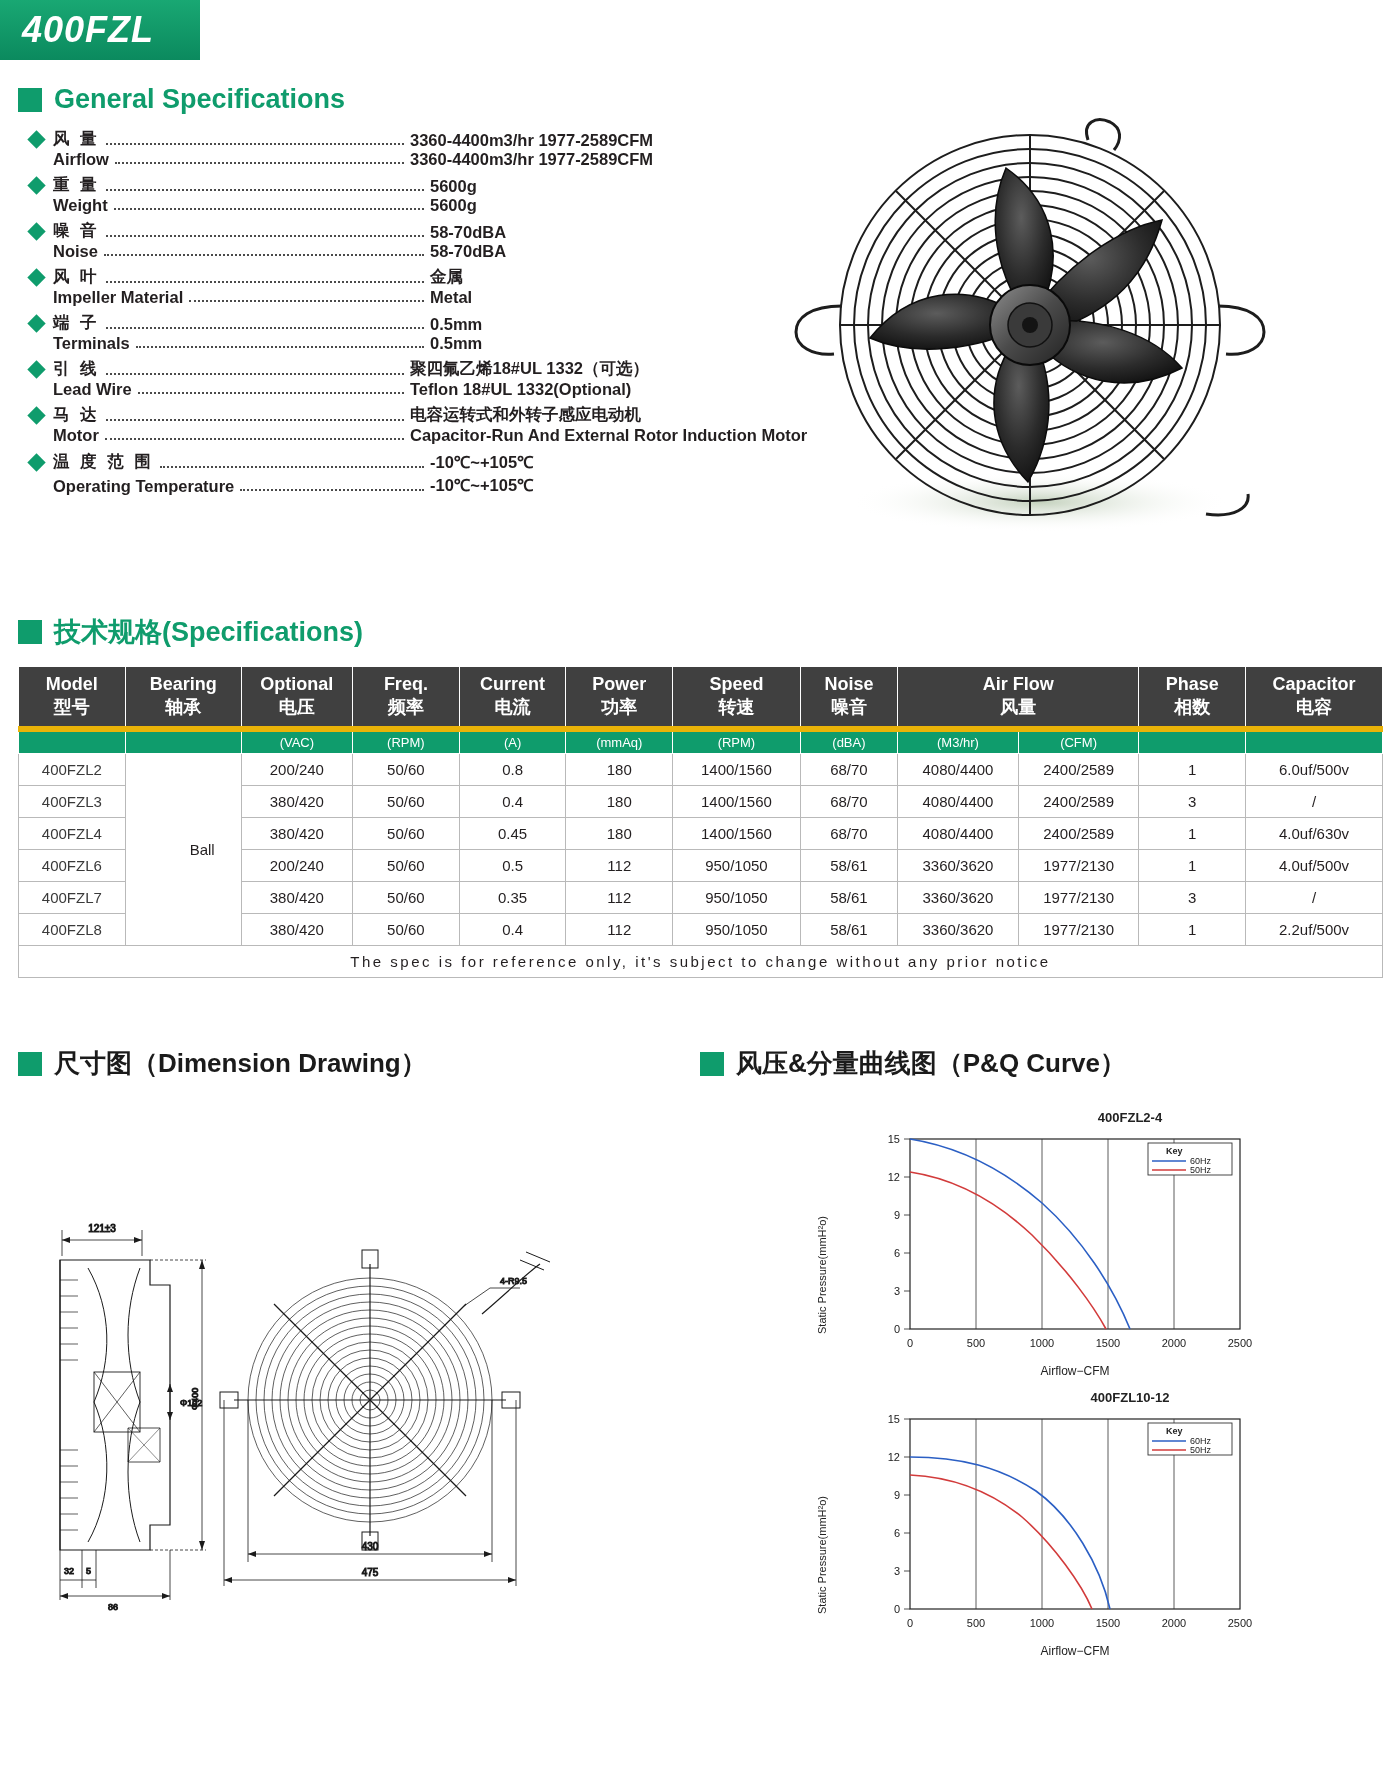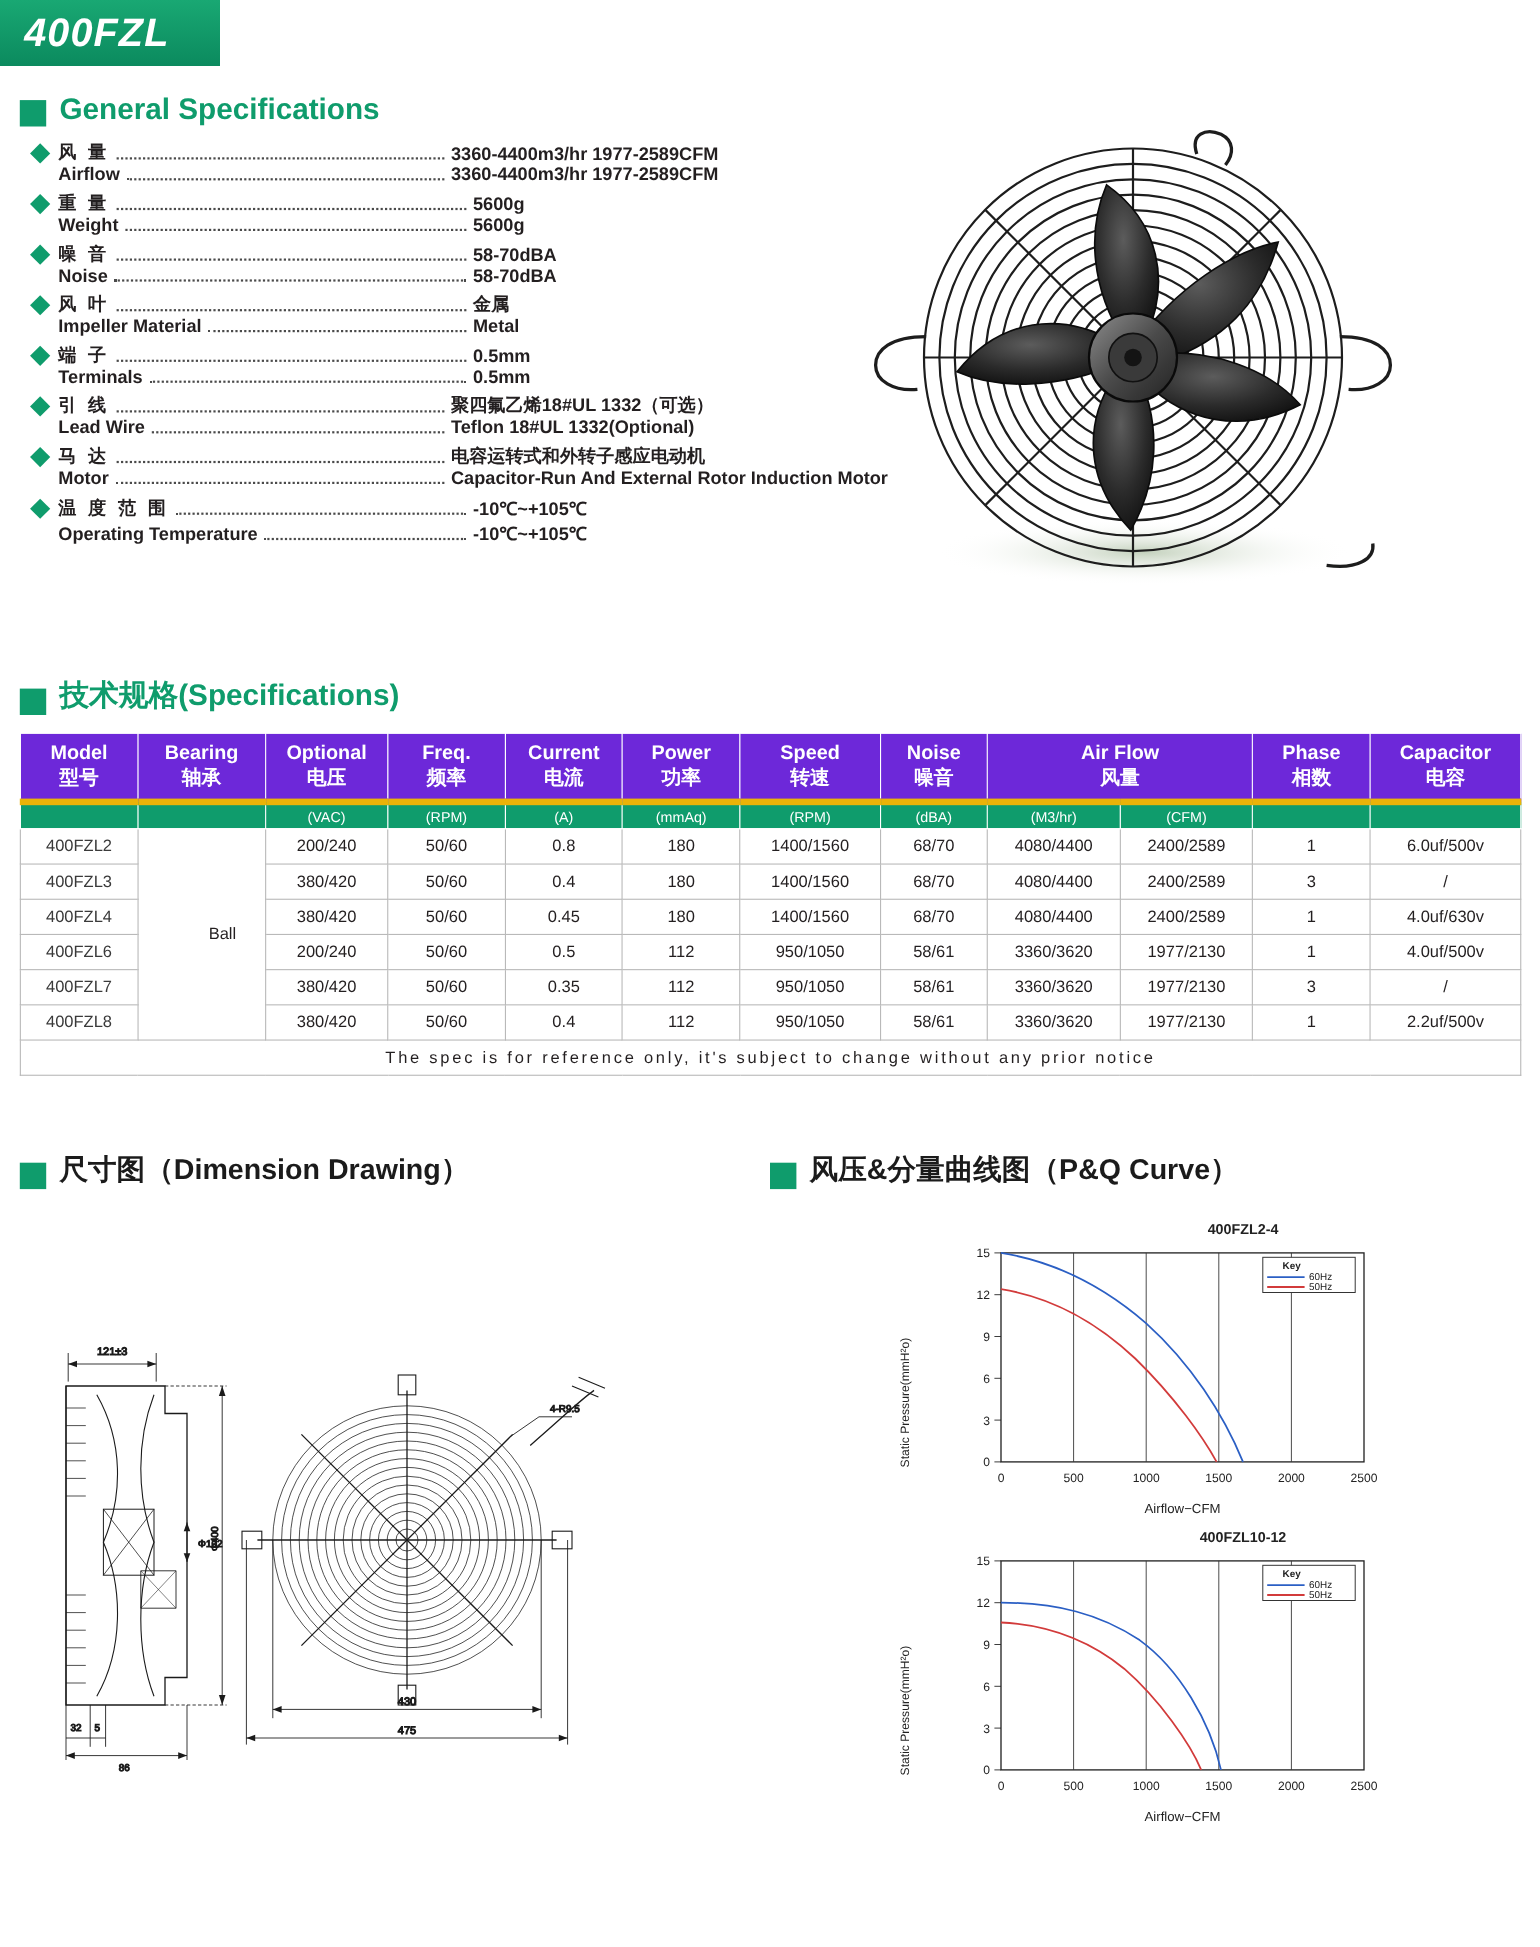--- a/index.html
+++ b/index.html
@@ -18,21 +18,21 @@
     width:200px; height:60px;
     background:#0f9c6c;
     background:linear-gradient(180deg,#19a873 0%, #0b8a5e 100%);
     display:flex; align-items:center; padding-left:22px;
   }
   .title-bar .t {
     color:#ffffff; font-size:36px; font-weight:bold; font-style:italic;
     letter-spacing:1px;
   }
   
-  .sec-head { position:absolute; display:flex; align-items:flex-end; gap:12px; }
+  .sec-head { position:absolute; display:flex; align-items:center; gap:12px; }
   .sec-sq { width:24px; height:24px; background:#0f9c6c; flex:none; }
   .sec-txt { font-size:27px; font-weight:bold; color:#0f9c6c; white-space:nowrap; }
 
   #head-general { left:18px; top:84px; }
   #head-spec    { left:18px; top:614px; }
   #head-dim     { left:18px; top:1046px; }
   #head-pq      { left:700px; top:1046px; }
   #head-dim .sec-txt, #head-pq .sec-txt { font-size:26px; color:#1b1b1b; }
 
   
@@ -66,21 +66,21 @@
 
   
   .spec-table {
     position:absolute; left:18px; top:666px; width:1365px;
     border-collapse:collapse; font-size:15px;
   }
   .spec-table th, .spec-table td {
     border:1px solid #ffffff; text-align:center; vertical-align:middle;
   }
   .spec-table thead th {
-    background:#6d28d9; color:#ffffff; font-weight:bold;
+    background:#404040; color:#ffffff; font-weight:bold;
     padding:6px 2px; font-size:18px; line-height:1.3;
   }
   .spec-table thead th .cn { display:block; font-size:18px; }
   .spec-table tr.units td {
     background:#0f9c6c; color:#ffffff; font-size:13px; padding:3px 2px;
     border-top:6px solid #eab308;
   }
   .spec-table tbody td {
     border:1px solid #b9b9b9; padding:7px 2px; background:#ffffff;
     color:#231f20; font-size:15px;

